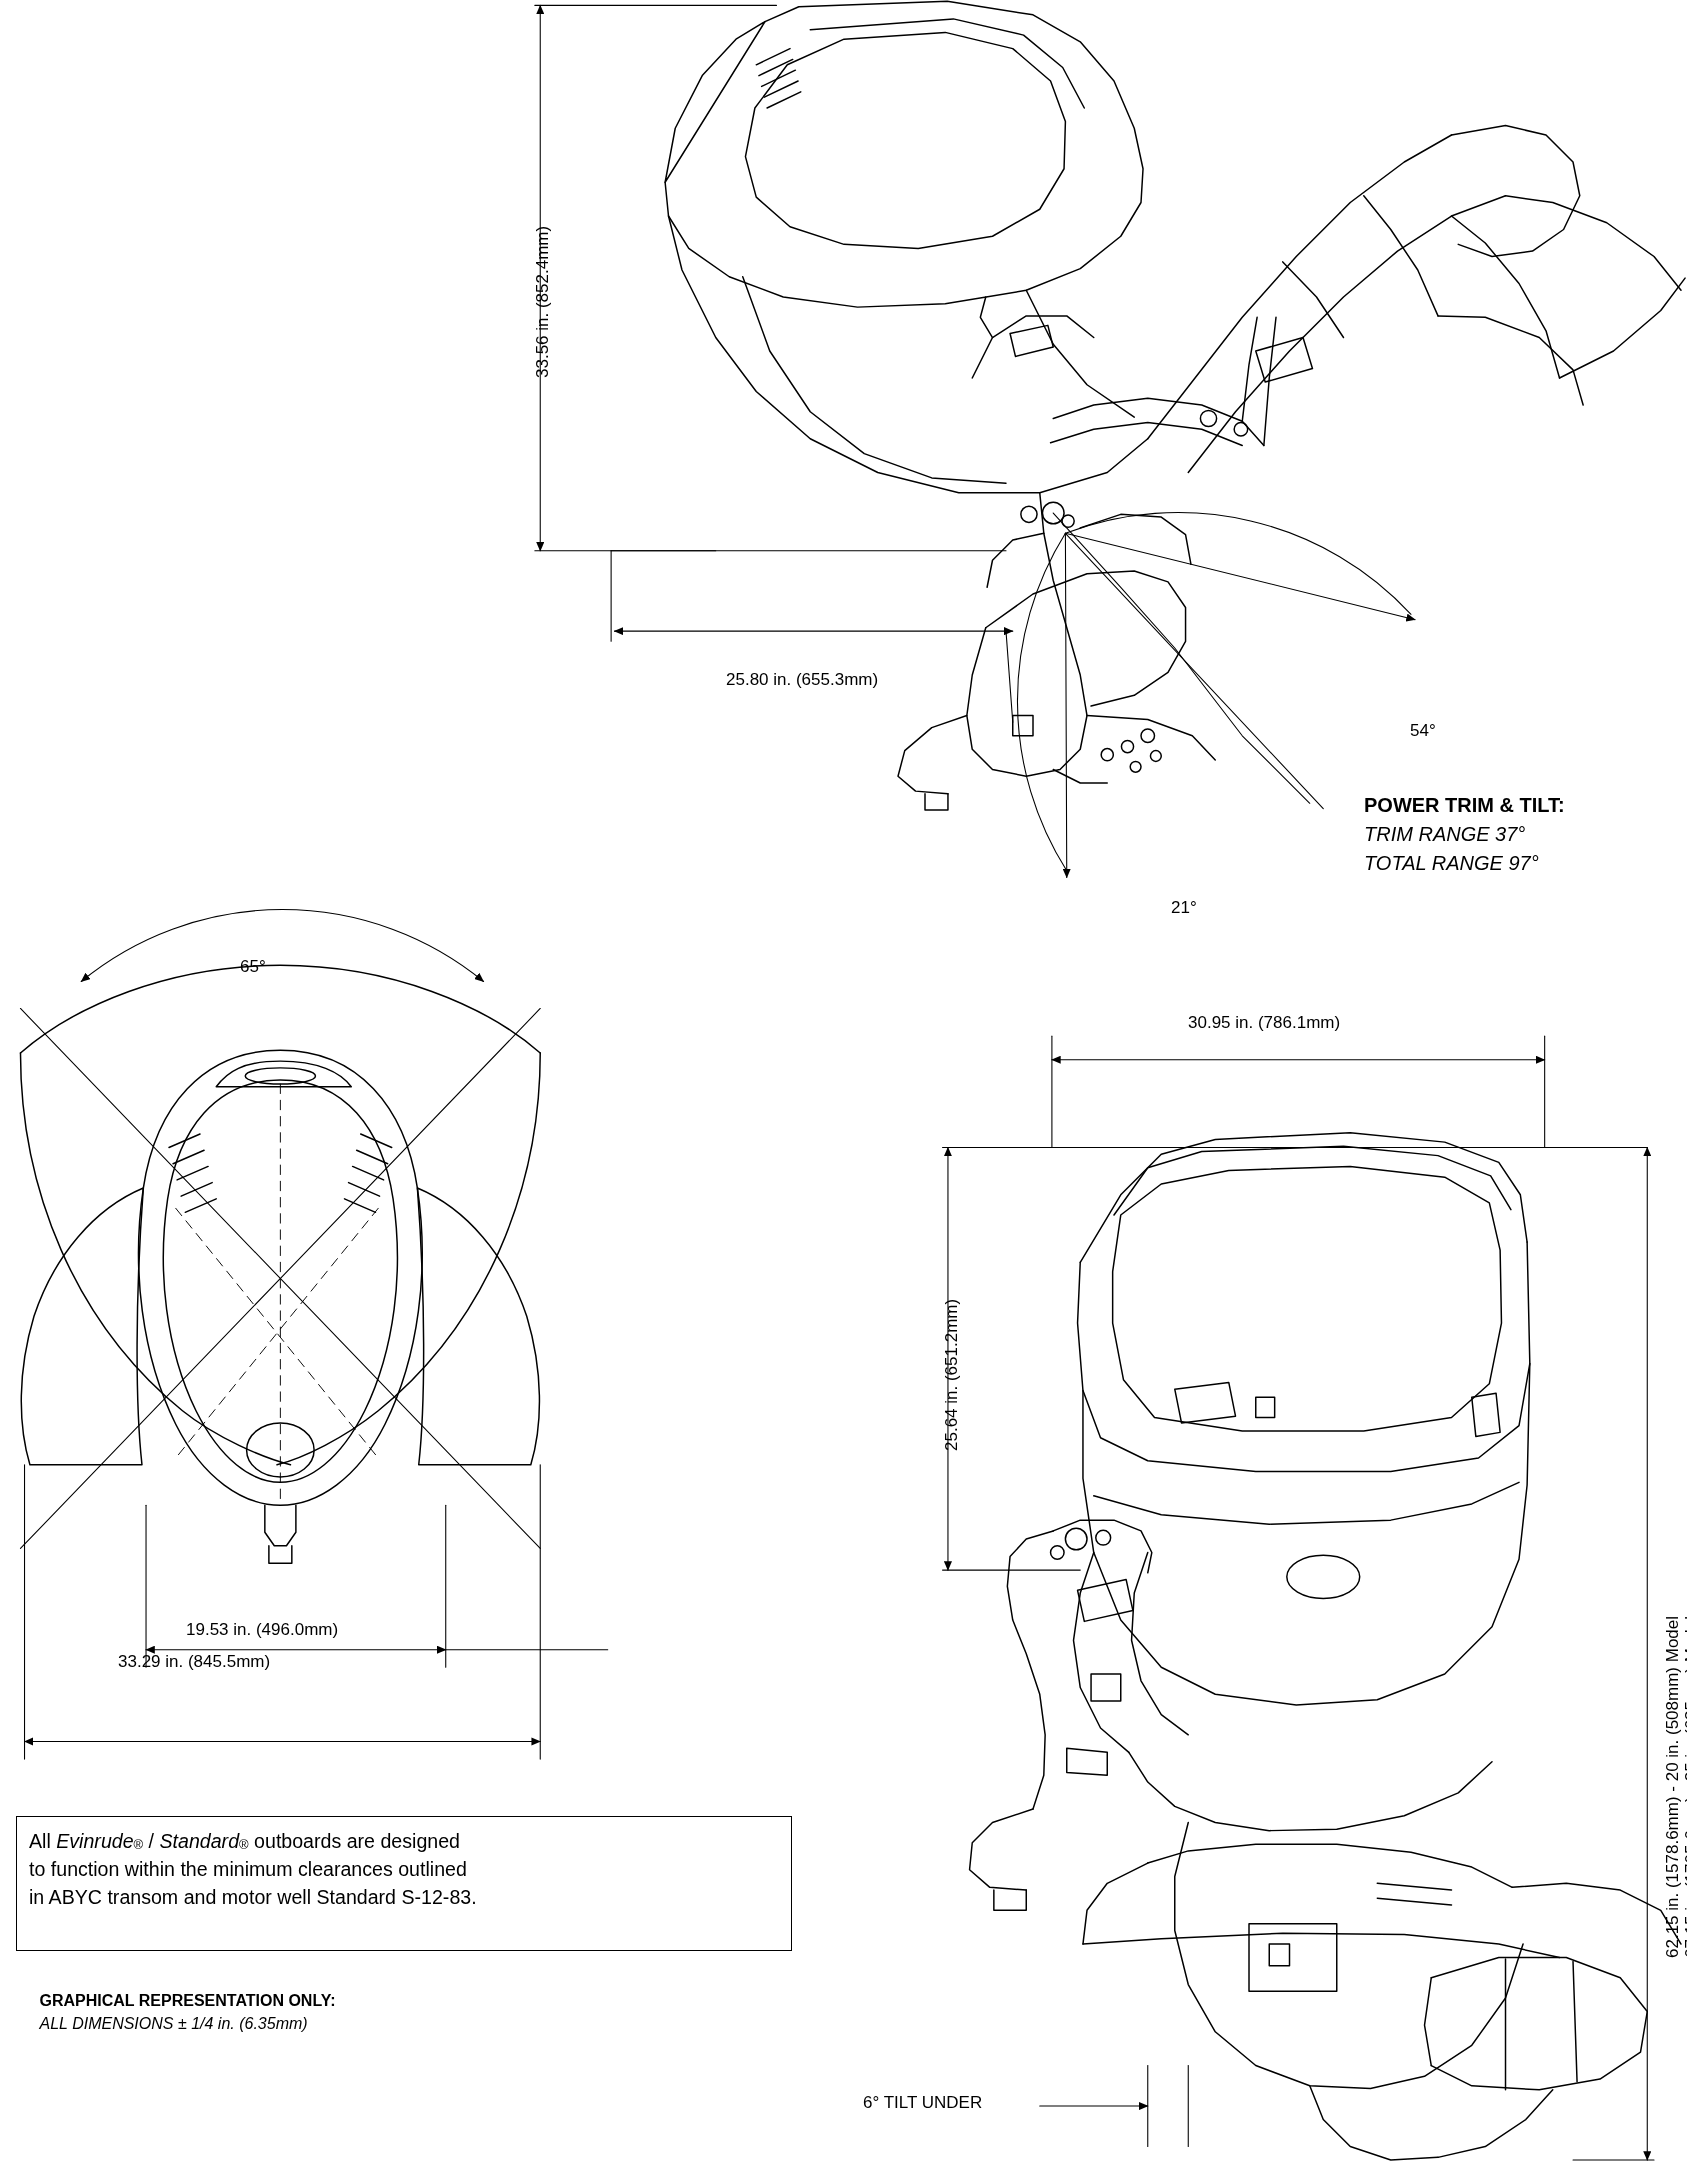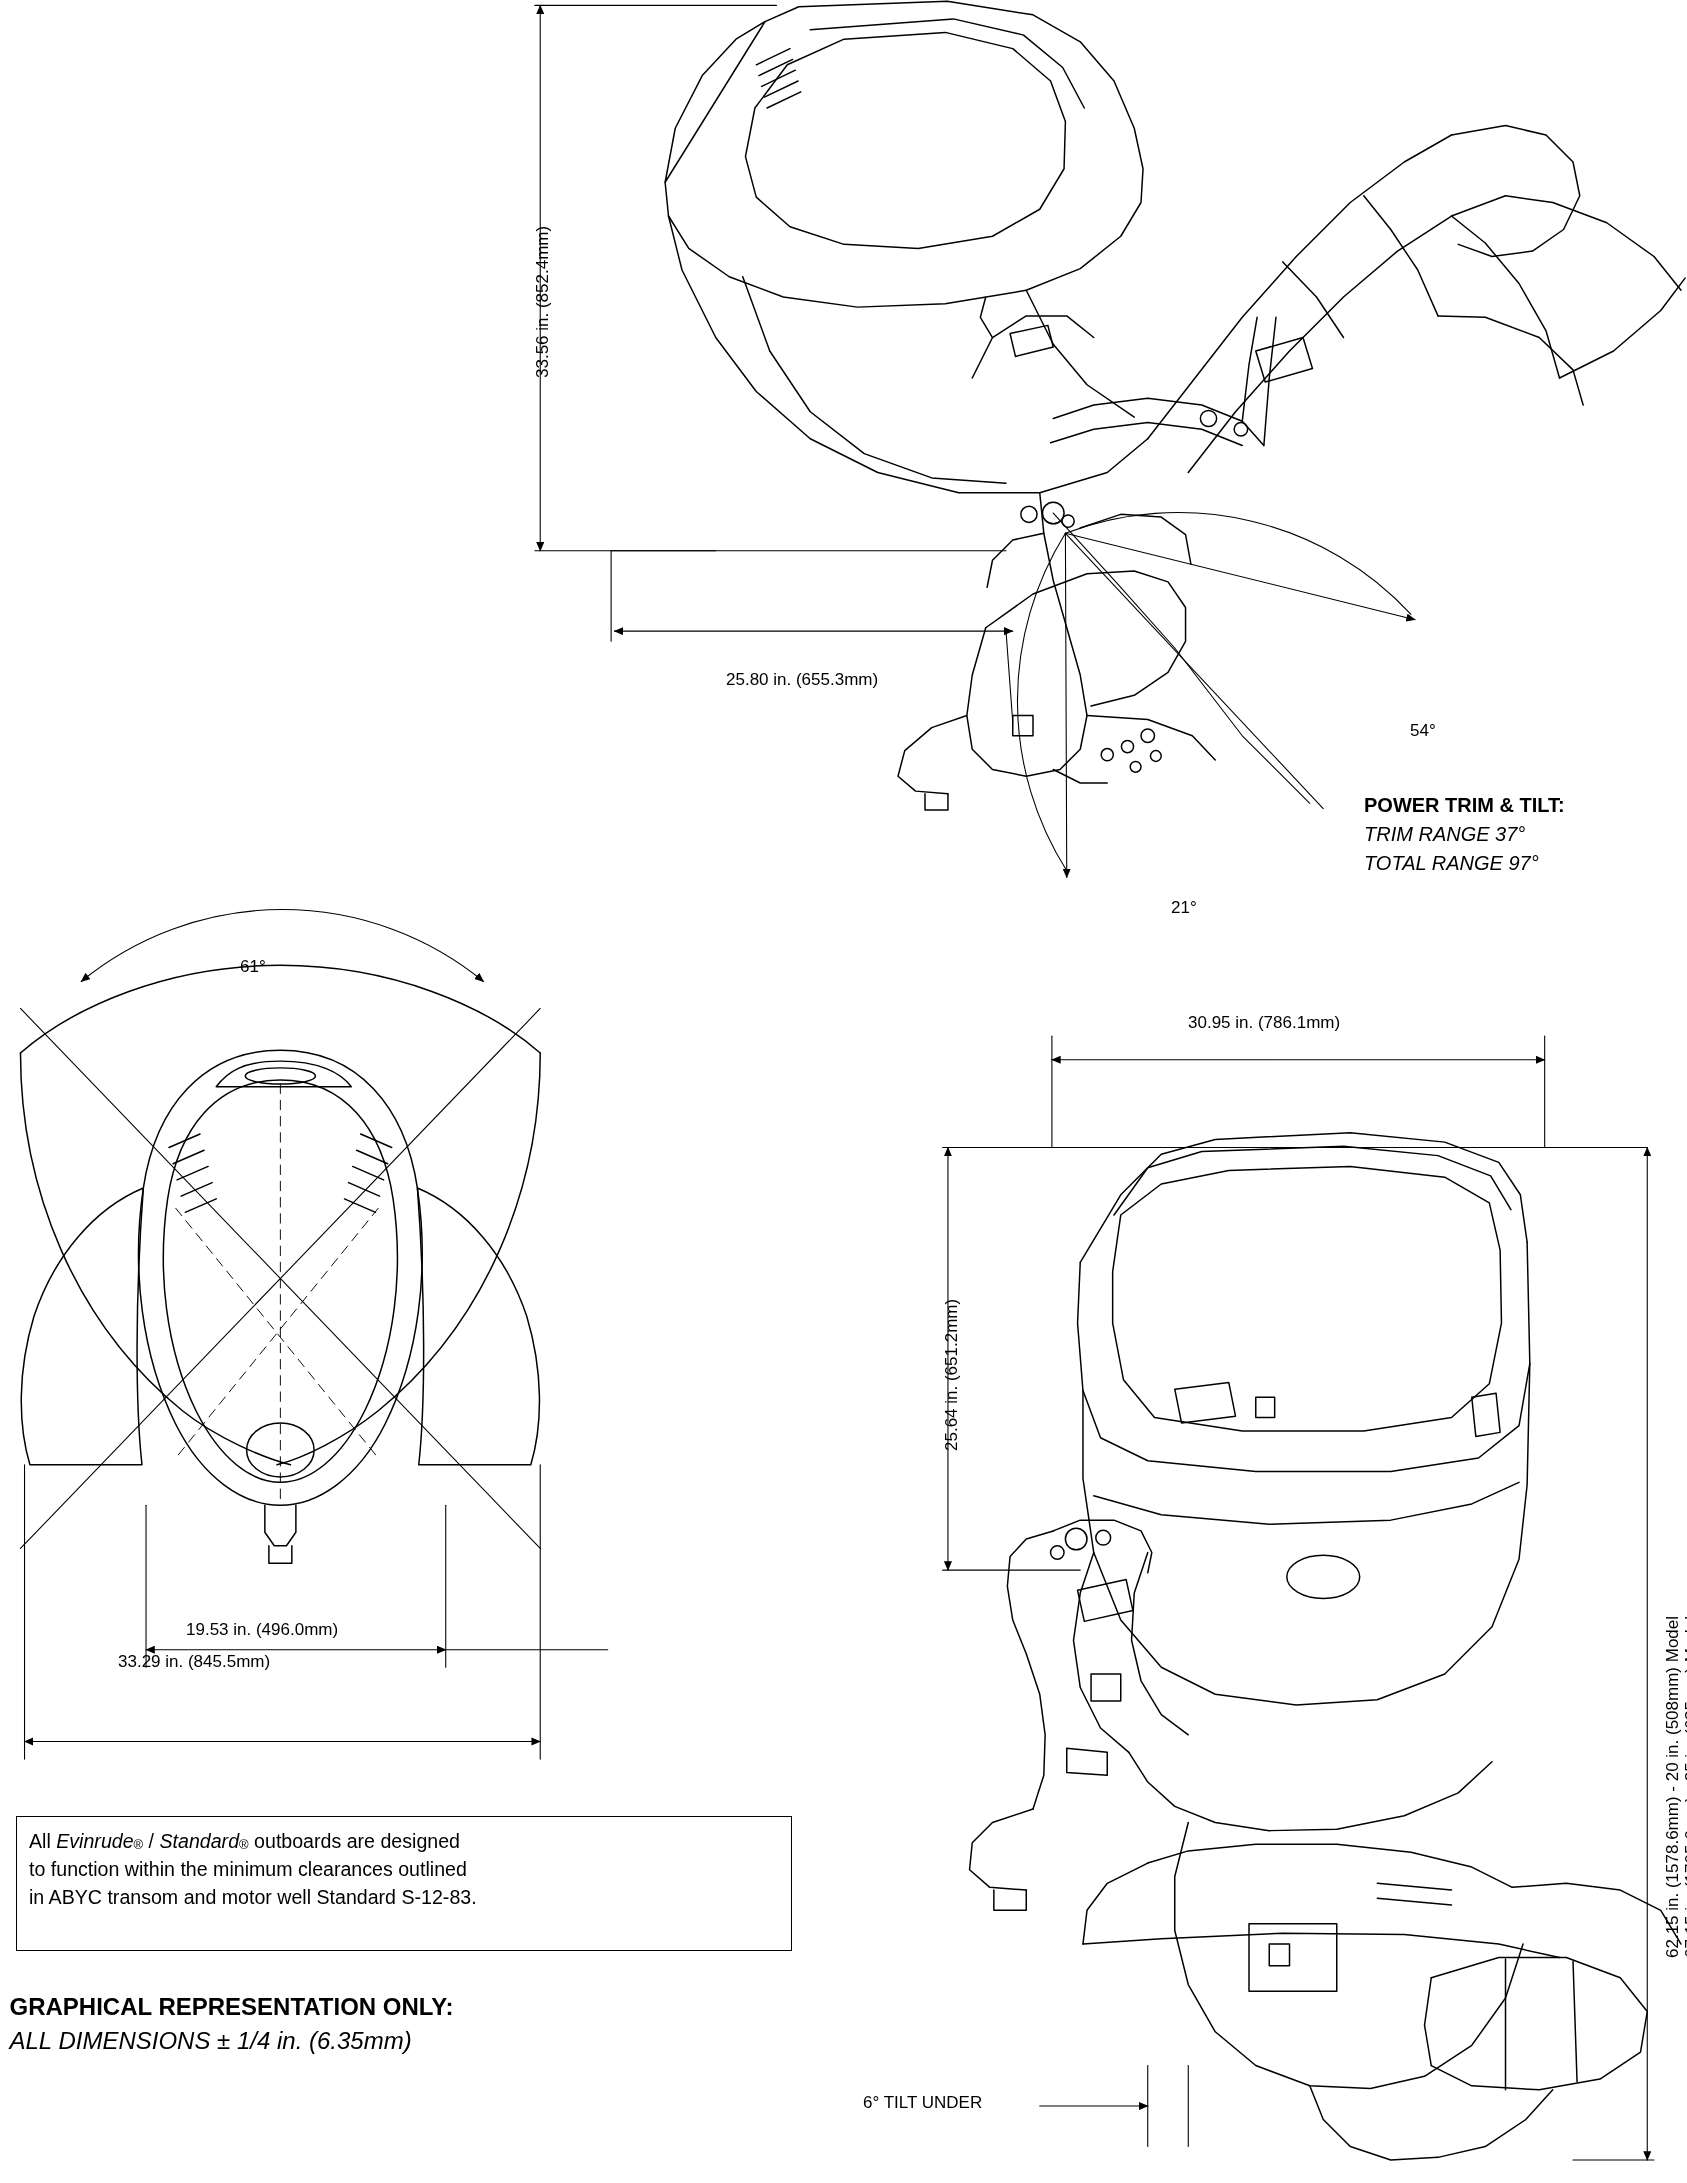--- a/index.html
+++ b/index.html
@@ -39,23 +39,24 @@
     box-sizing: border-box;
     padding: 9.5px 12px 10.8px 12px;
     font-size: 19.6px;
     line-height: 1.45;
   }
   .note-box .line { white-space: nowrap; }
   .ital { font-style: italic; }
   .sub { font-size: 13px; vertical-align: -1.4px; }
   .blk {
     position: absolute;
-    font-size: 24px;
+    font-size: 16px;
     line-height: 1.42;
     white-space: nowrap;
+    margin-left: 30px;
   }
   .blk .hdr { font-weight: bold; }
   .blk .it { font-style: italic; }
   .ptt {
     position: absolute;
     font-size: 20px;
     line-height: 1.45;
     white-space: nowrap;
   }
   .ptt .hdr { font-weight: bold; }
@@ -330,21 +331,21 @@
   <div class="dimtext" style="left:1410px; top:721px;">54°</div>
 
   <div class="dimtext" style="left:1171px; top:898px;">21°</div>
 
   <div class="ptt" style="left:1364px; top:791px;">
     <div class="hdr">POWER TRIM &amp; TILT:</div>
     <div class="it">TRIM RANGE 37°</div>
     <div class="it">TOTAL RANGE 97°</div>
   </div>
 
-  <div class="dimtext" style="left:240px; top:957px;">61°</div>
+  <div class="dimtext" style="left:240px; top:957px;">65°</div>
 
   <div class="dimtext" style="left:186px; top:1620px;">19.53 in. (496.0mm)</div>
 
   <div class="dimtext" style="left:118px; top:1652px;">33.29 in. (845.5mm)</div>
 
   <div class="dimtext" style="left:1188px; top:1013px;">30.95 in. (786.1mm)</div>
 
   <div class="dimtext vert" style="left:942px; top:1451px;">25.64 in. (651.2mm)</div>
 
   <div class="dimtext vert" style="left:1663px; top:1958px;">62.15 in. (1578.6mm) - 20 in. (508mm) Model</div>

